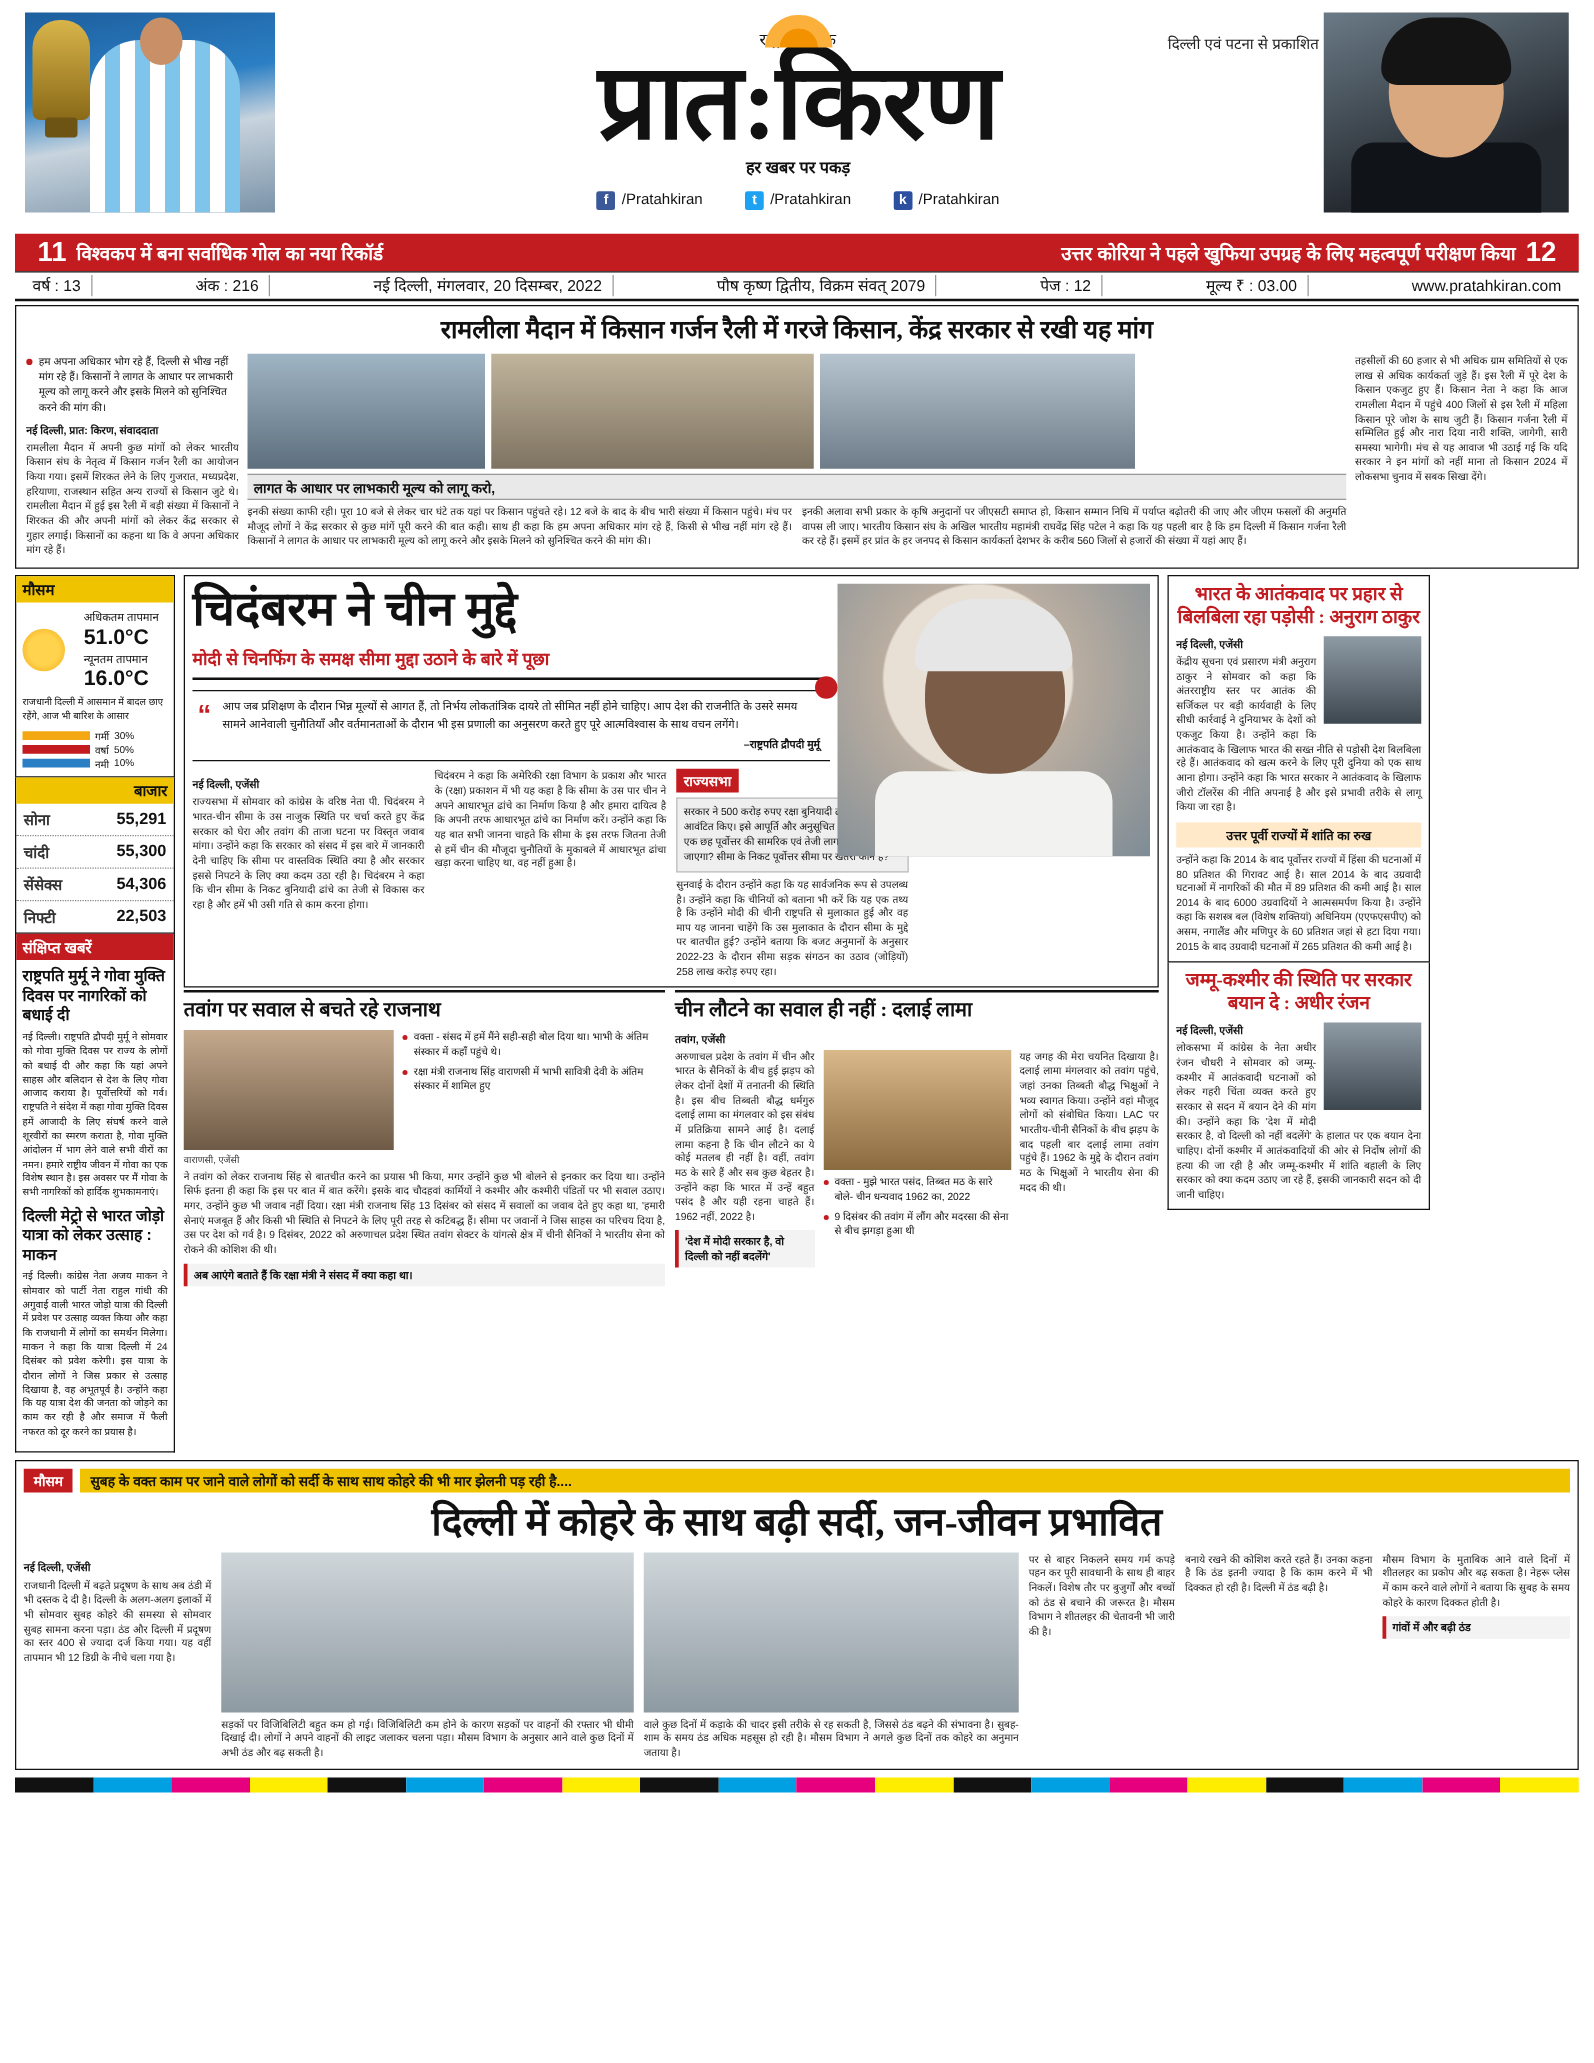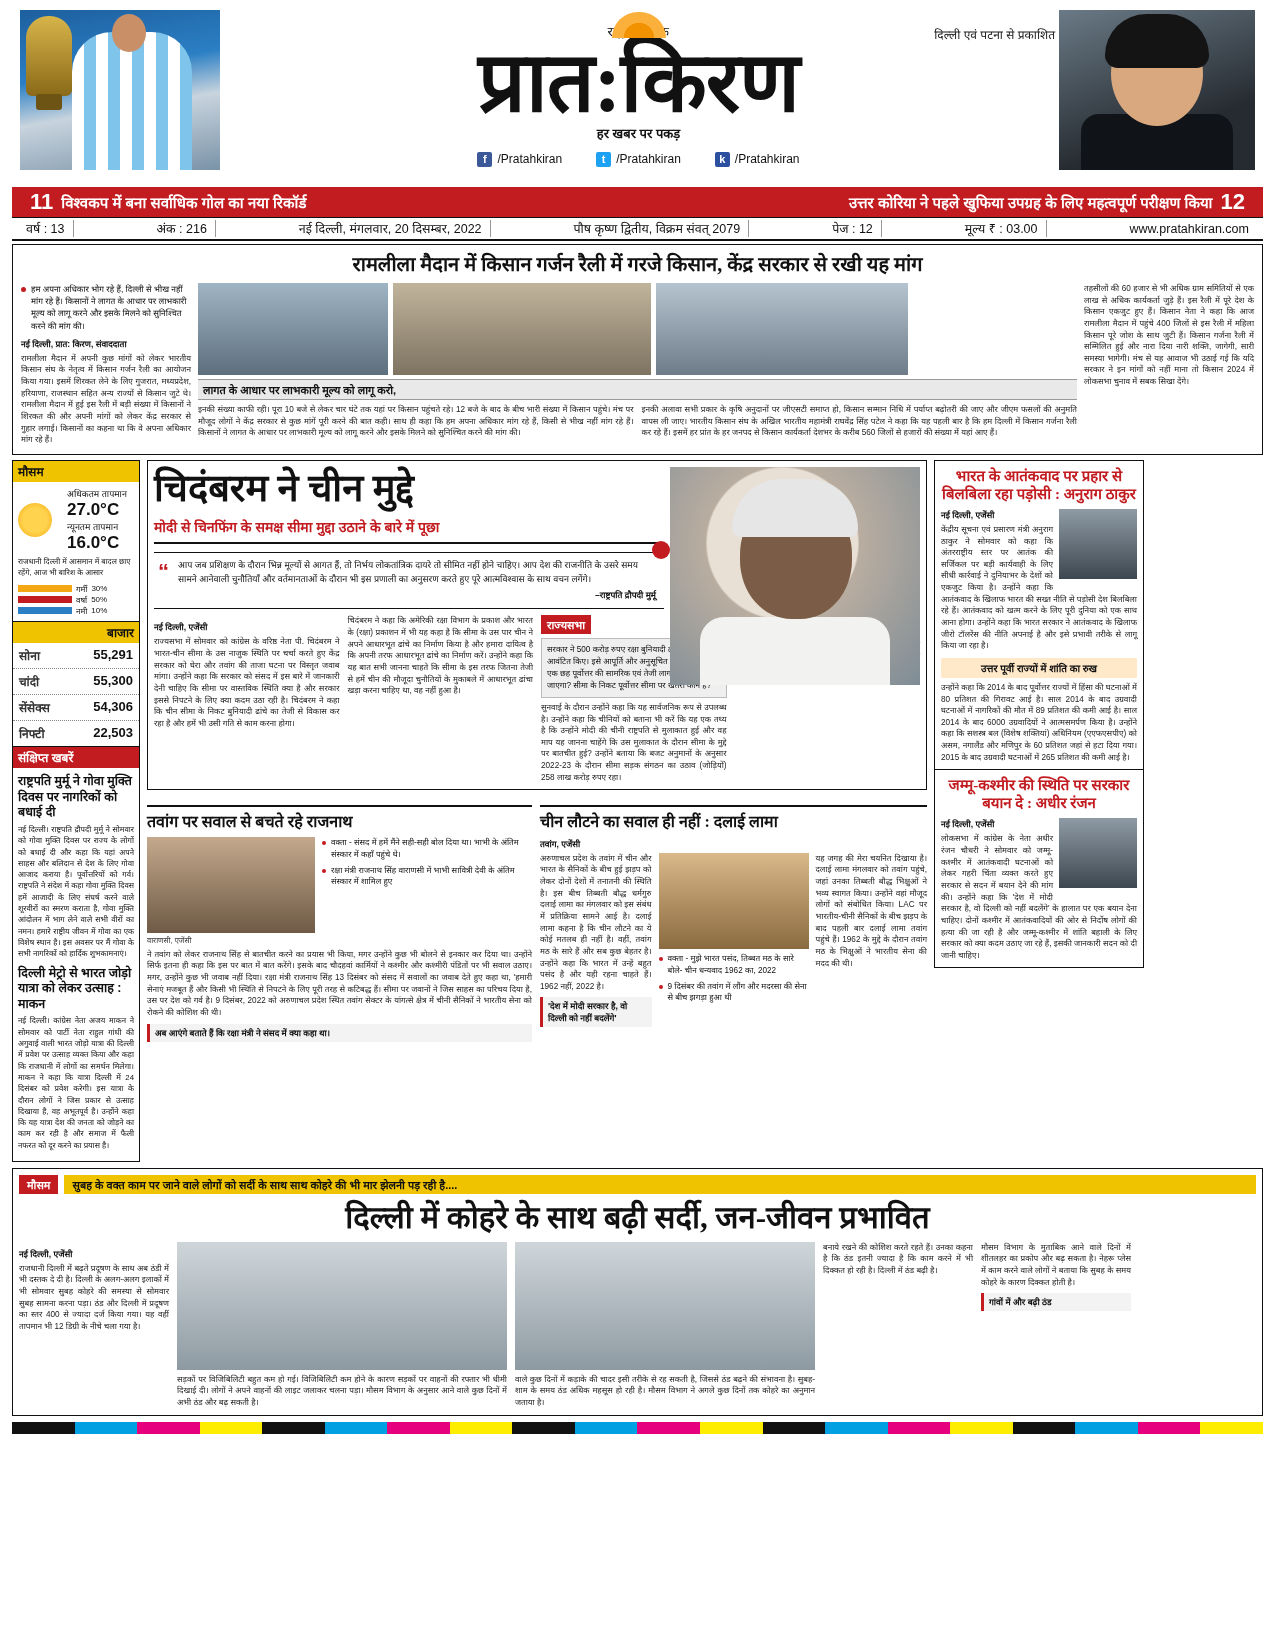--- a/index.html
+++ b/index.html
@@ -161,21 +161,21 @@
   .quotebox .qm { color:#c21b20; font-size:22px; font-weight:bold; position:absolute; left:4px; top:2px; }
   .quotebox .attrib { text-align:right; font-weight:bold; font-size:8.6px; margin-top:3px; }
   .redball { position:absolute; right:-6px; top:-12px; width:18px;height:18px;background:#c21b20;border-radius:50%; }
 
   .three { display:flex; gap:8px; margin-top:6px; }
   .three .c { flex:1; }
   .rs-head { background:#c21b20; color:#fff; font-size:11px; font-weight:bold; padding:2px 6px; display:inline-block; }
   .greybox { background:#efefef; border:1px solid #bbb; padding:5px; font-size:8.2px; line-height:1.45; margin-top:4px; }
 
   
-  .substories { display:flex; gap:8px; margin-top:15px;justify-content:space-between; }
+  .substories { display:flex; gap:8px; margin-top:2px;justify-content:space-between; }
   .ss { border-top:2px solid #111; padding-top:4px; }
   .ss h2 { font-size:16px; margin:2px 0 5px 0; font-family:"Liberation Serif",serif; }
   .ss .img1 { width:100%; height:96px; background:linear-gradient(180deg,#c4a98c,#6e5a46); }
   .ss .img2 { width:122px; height:96px; background:linear-gradient(180deg,#d9b98a,#8a6a3f); float:right; margin:0 0 4px 6px; }
   .dotlist { font-size:8.2px; line-height:1.45; margin:4px 0; }
   .dotlist li { list-style:none; position:relative; padding-left:9px; margin-bottom:4px; }
   .dotlist li:before{ content:""; position:absolute; left:0; top:4px; width:4px;height:4px;background:#c21b20;border-radius:50%; }
   .hlnote { background:#f3f3f3; border-left:3px solid #c21b20; padding:3px 5px; font-size:8.6px; font-weight:bold; margin:5px 0; }
 
   
@@ -279,21 +279,21 @@
   <div class="body-wrap">
 
     <div class="left-rail">
       <div class="wbox">
         <div class="hd">मौसम</div>
         <div class="bd">
           <div style="display:flex; align-items:center; gap:15px;">
             <span class="sun-icon"></span>
             <span>
               <span>अधिकतम तापमान</span><br>
-              <span class="temp-big">27.0°C</span><br>
+              <span class="temp-big">51.0°C</span><br>
               <span>न्यूनतम तापमान</span><br>
               <span class="temp-big">16.0°C</span>
             </span>
           </div>
           <div style="margin-top:4px; font-size:7.6px; line-height:1.4;">राजधानी दिल्ली में आसमान में बादल छाए रहेंगे, आज भी बारिश के आसार</div>
           <div style="margin-top:5px;">
             <div class="legend-row">
               <span class="legend-bar" style="width:54px;background:#f3a712;"></span>
               <span>गर्मी</span>
               <span>30%</span>
@@ -454,20 +454,23 @@
         <div class="byline">नई दिल्ली, एजेंसी</div>
         <div class="col-text">राजधानी दिल्ली में बढ़ते प्रदूषण के साथ अब ठंडी में भी दस्तक दे दी है। दिल्ली के अलग-अलग इलाकों में भी सोमवार सुबह कोहरे की समस्या से सोमवार सुबह सामना करना पड़ा। ठंड और दिल्ली में प्रदूषण का स्तर 400 से ज्यादा दर्ज किया गया। यह वहीं तापमान भी 12 डिग्री के नीचे चला गया है।</div>
       </div>
       <div style="width:330px;">
         <div class="bphoto photo"></div>
         <div class="col-text" style="margin-top:4px;">सड़कों पर विजिबिलिटी बहुत कम हो गई। विजिबिलिटी कम होने के कारण सड़कों पर वाहनों की रफ्तार भी धीमी दिखाई दी। लोगों ने अपने वाहनों की लाइट जलाकर चलना पड़ा। मौसम विभाग के अनुसार आने वाले कुछ दिनों में अभी ठंड और बढ़ सकती है।</div>
       </div>
       <div style="width:300px;">
         <div class="bphoto photo"></div>
         <div class="col-text" style="margin-top:4px;">वाले कुछ दिनों में कड़ाके की चादर इसी तरीके से रह सकती है, जिससे ठंड बढ़ने की संभावना है। सुबह-शाम के समय ठंड अधिक महसूस हो रही है। मौसम विभाग ने अगले कुछ दिनों तक कोहरे का अनुमान जताया है।</div>
+      </div>
+      <div style="flex:1;">
+        <div class="col-text">पर से बाहर निकलने समय गर्म कपड़े पहन कर पूरी सावधानी के साथ ही बाहर निकलें। विशेष तौर पर बुजुर्गों और बच्चों को ठंड से बचाने की जरूरत है। मौसम विभाग ने शीतलहर की चेतावनी भी जारी की है।</div>
       </div>
       <div style="width:150px;">
         <div class="col-text">बनाये रखने की कोशिश करते रहते हैं। उनका कहना है कि ठंड इतनी ज्यादा है कि काम करने में भी दिक्कत हो रही है। दिल्ली में ठंड बढ़ी है।</div>
       </div>
       <div style="width:150px;">
         <div class="col-text">मौसम विभाग के मुताबिक आने वाले दिनों में शीतलहर का प्रकोप और बढ़ सकता है। नेहरू प्लेस में काम करने वाले लोगों ने बताया कि सुबह के समय कोहरे के कारण दिक्कत होती है।</div>
         <div class="hlnote">गांवों में और बढ़ी ठंड</div>
       </div>
     </div>
   </div>

